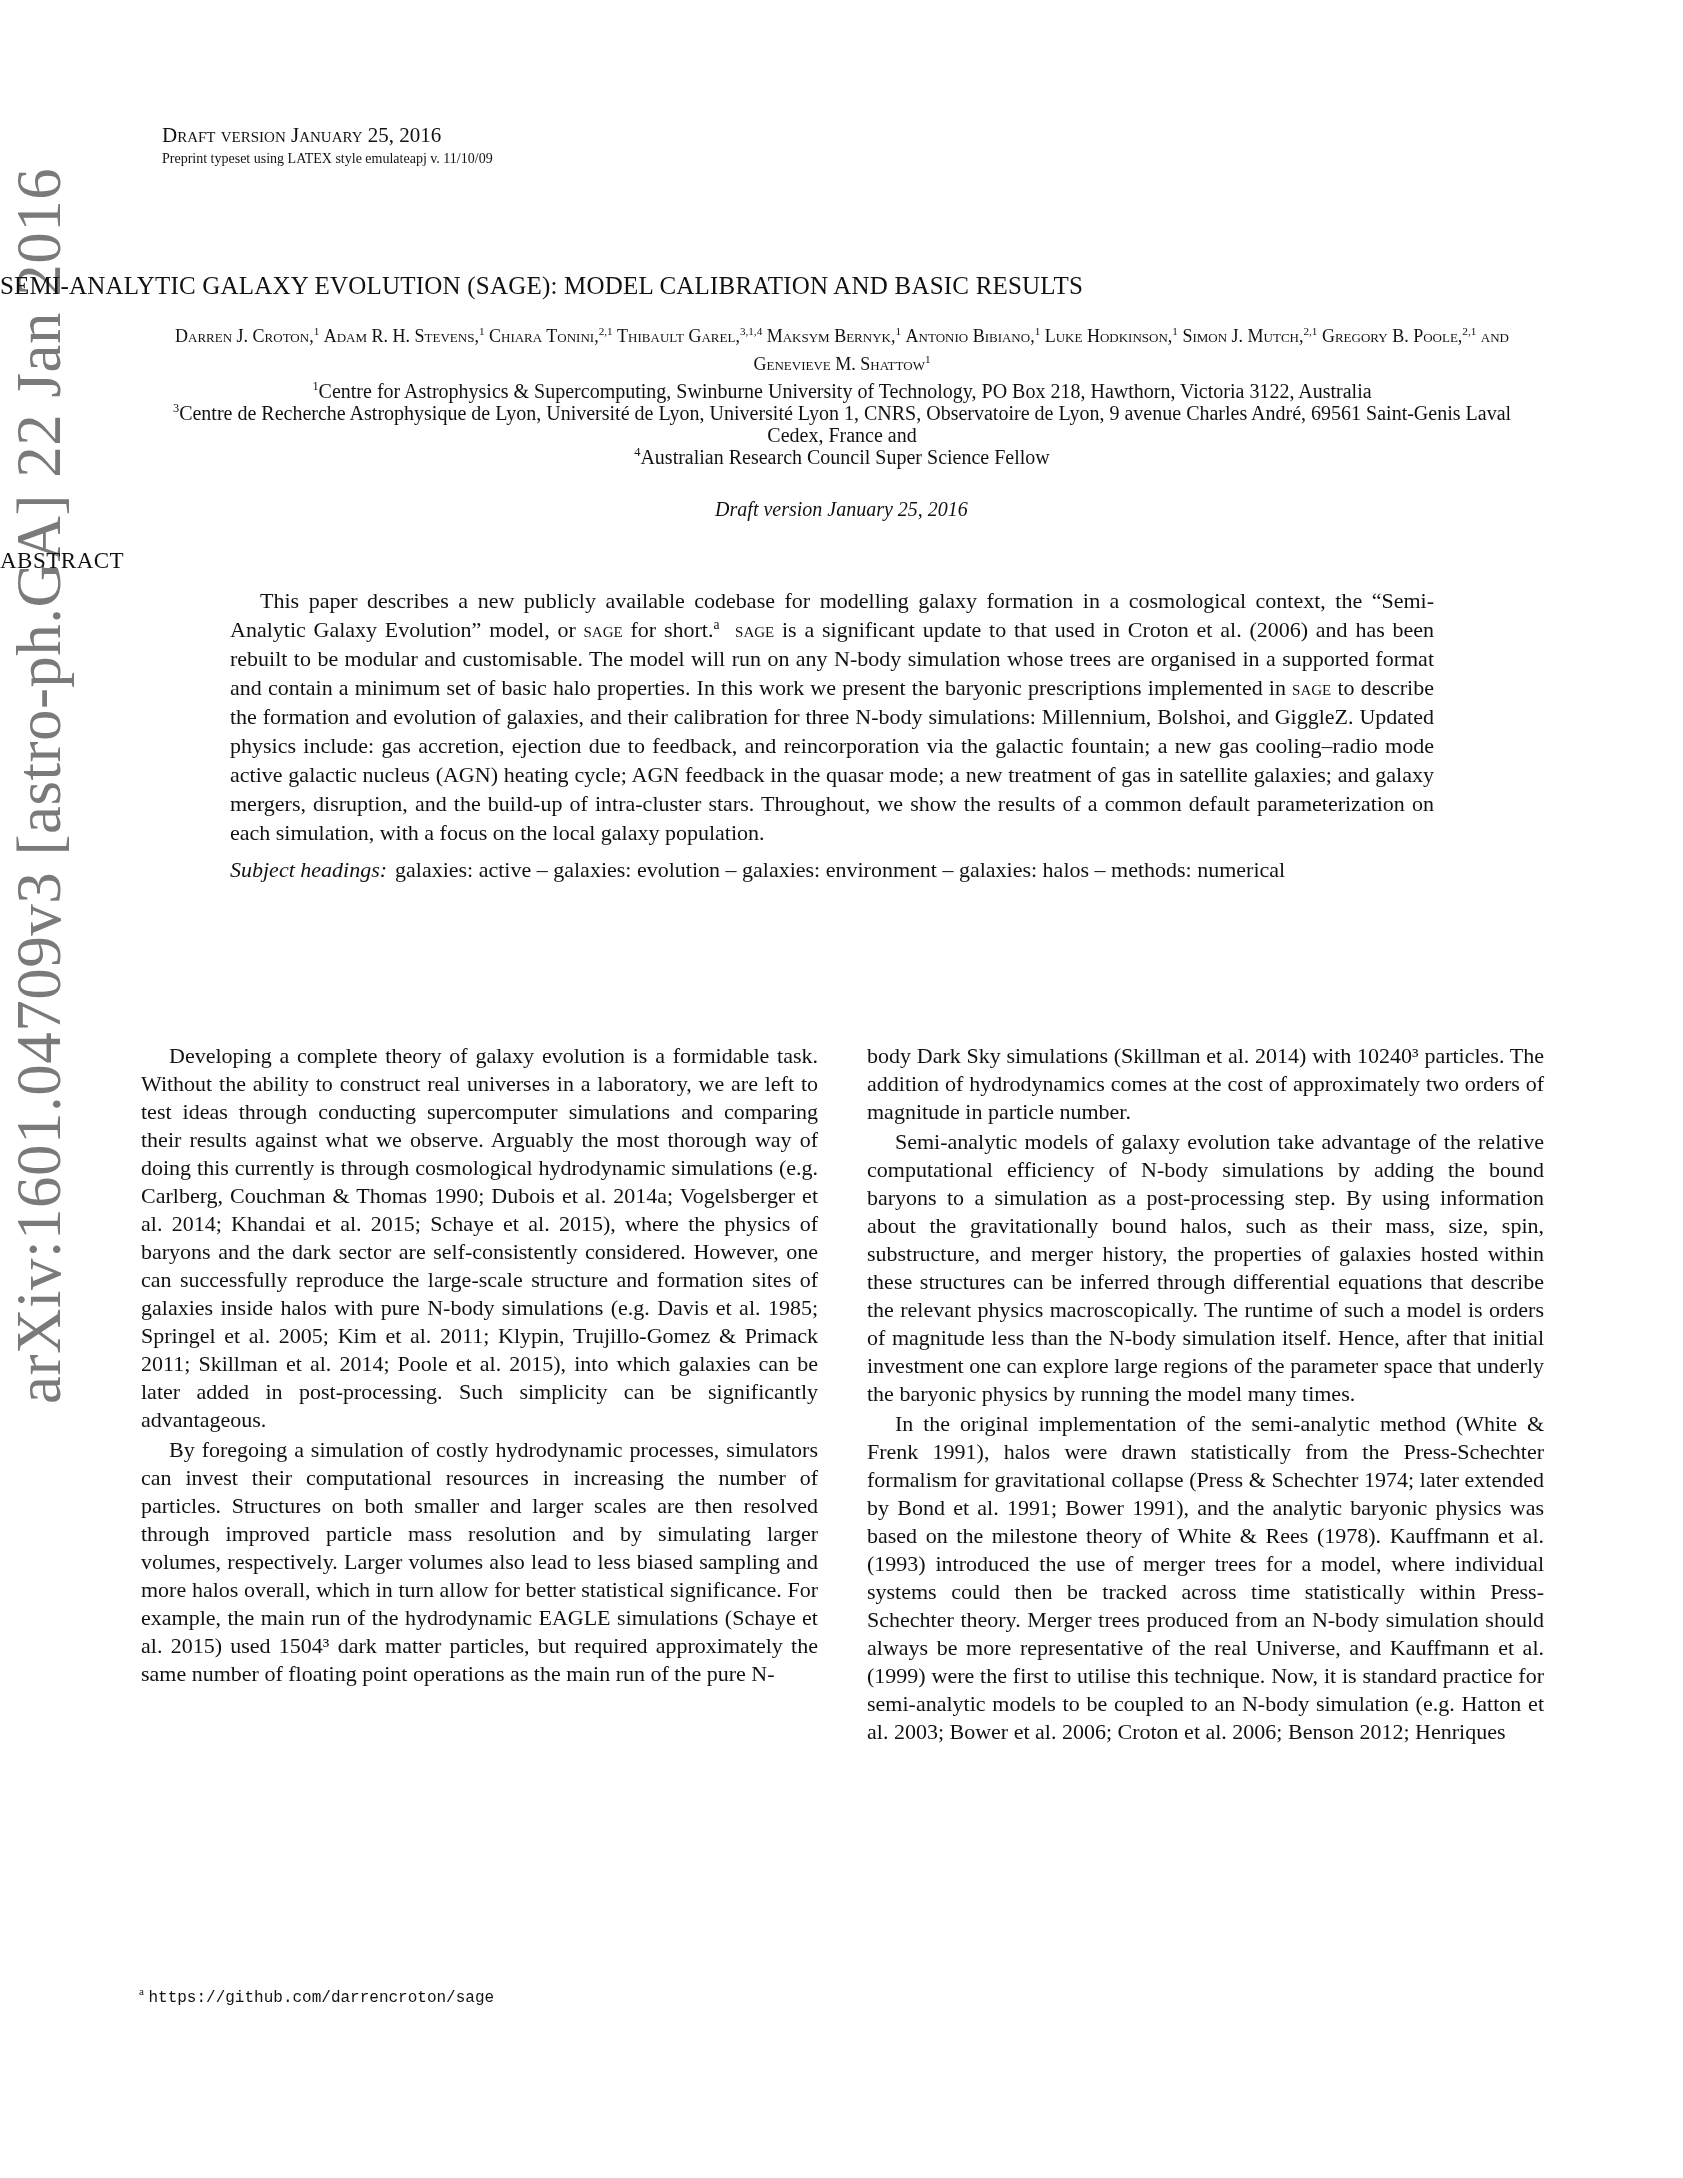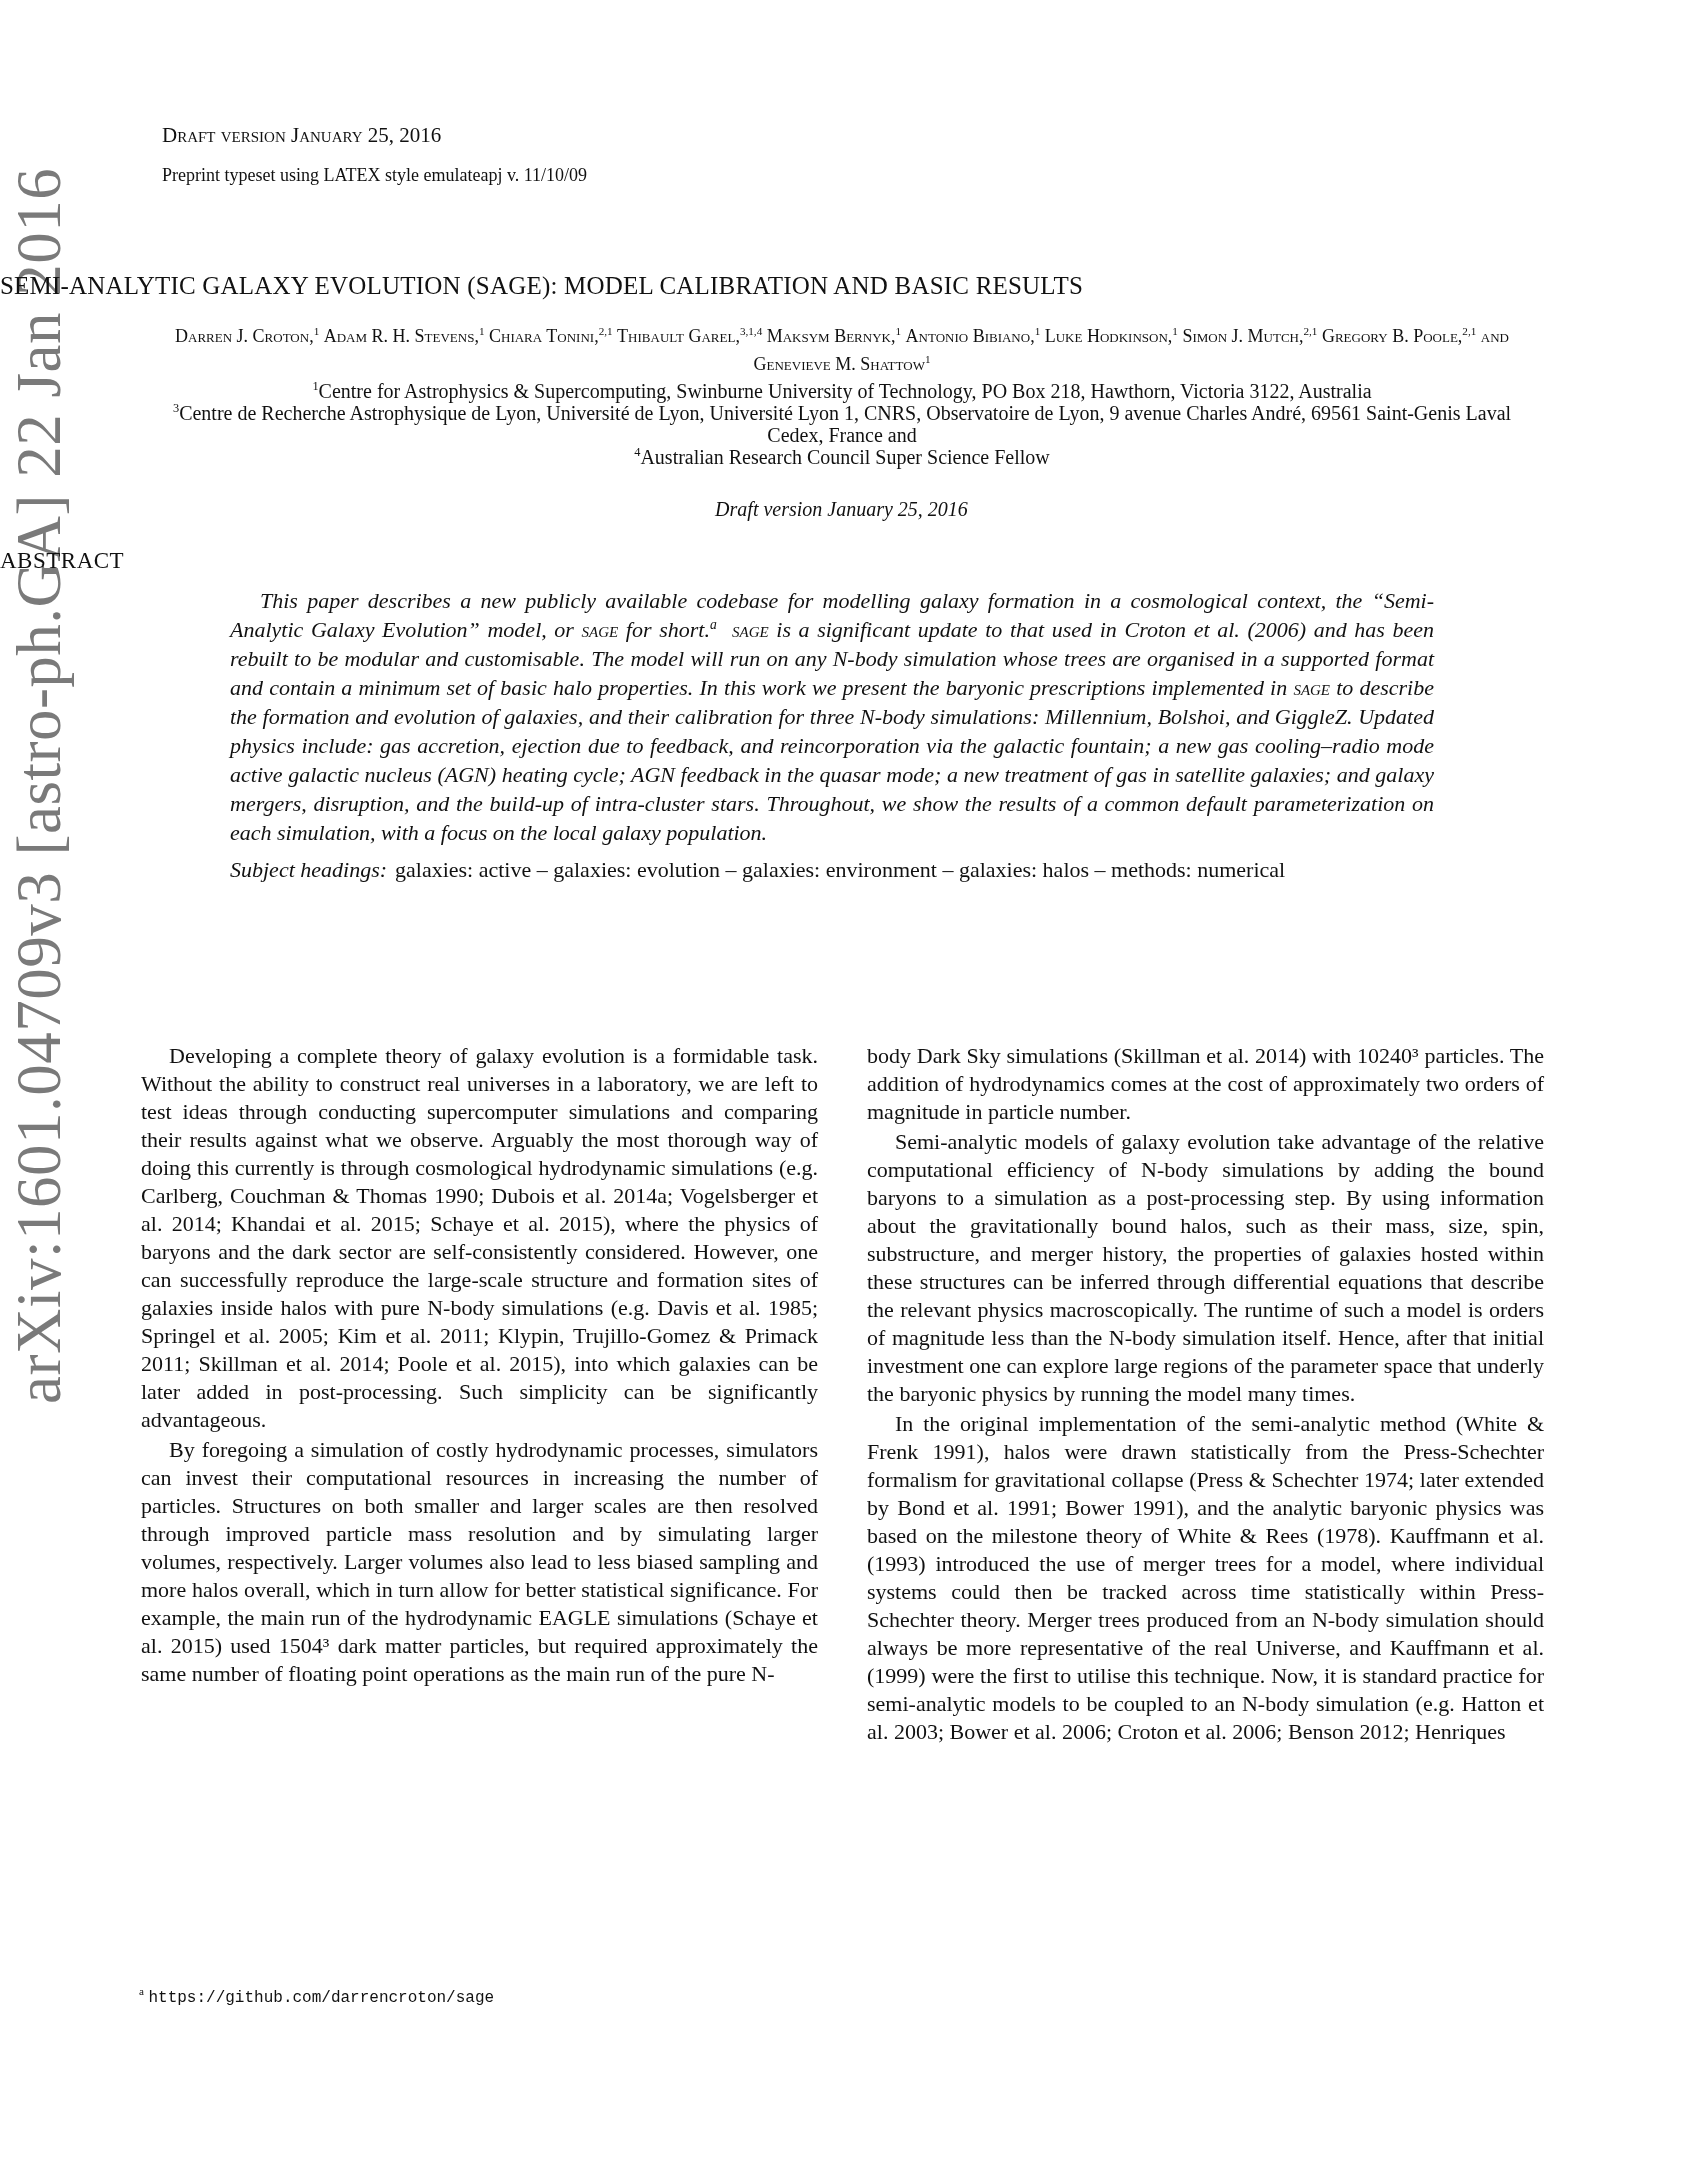--- a/index.html
+++ b/index.html
@@ -1,29 +1,29 @@
 <!DOCTYPE html>
 <html><head>
 <meta charset="utf-8">
 <style>
   html, body { margin:0; padding:0; background:#ffffff; }
   body { width:1683px; height:2178px; position:relative; overflow:hidden;
          font-family:"Liberation Serif","DejaVu Serif",serif; color:#111; }
   .abs { position:absolute; }
   .sc { font-variant:small-caps; }
   .header1 { left:162px; top:123px; font-size:21px; line-height:24px; }
-  .header2 { left:162px; top:164px; font-size:18px; line-height:22px; }
+  .header2 { left:162px; top:148px; font-size:14px; line-height:22px; }
   .title { left:0; width:1683px; top:272px; text-align:left; font-size:25px; letter-spacing:0.2px; }
   .authors { left:149px; width:1386px; top:322px; text-align:center; font-size:18px; line-height:28px; }
   .authors sup, .affil sup, .abs-text sup, .col sup, .footnote sup { font-size:0.62em; line-height:0; }
   .affil { left:149px; width:1386px; top:380px; text-align:center; font-size:20px; line-height:22px; }
   .draftit { left:0; width:1683px; top:498px; text-align:center; font-size:20px; font-style:italic; }
   .abstract-h { left:0; width:1683px; top:548px; text-align:left; font-size:23px; letter-spacing:0.5px; }
   .abs-text { left:230px; width:1204px; top:586px; font-size:22px; line-height:29px; text-align:justify; hyphens:manual; }
-  .abs-text p { margin:0; text-indent:30px;font-style:italic; }
+  .abs-text p { margin:0; text-indent:30px; }
   .subj { margin-top:8px; display:flex; }
   .subj .lbl { font-style:italic; white-space:nowrap; padding-right:8px; }
   .subj .val { flex:1; }
   .col { top:1040px; width:681px; font-size:22px; line-height:28px; text-align:justify; }
   .col-left { left:139px; }
   .col-right { left:865px; top:1040px; }
   .sec-h { text-align:center; font-size:21px; margin:0 0 8px 0; letter-spacing:0.5px; }
   .col p { margin:2px; text-indent:28px; }
   .col p.noindent { text-indent:0; }
   .footnote { left:139px; top:1986px; font-size:18px; }

